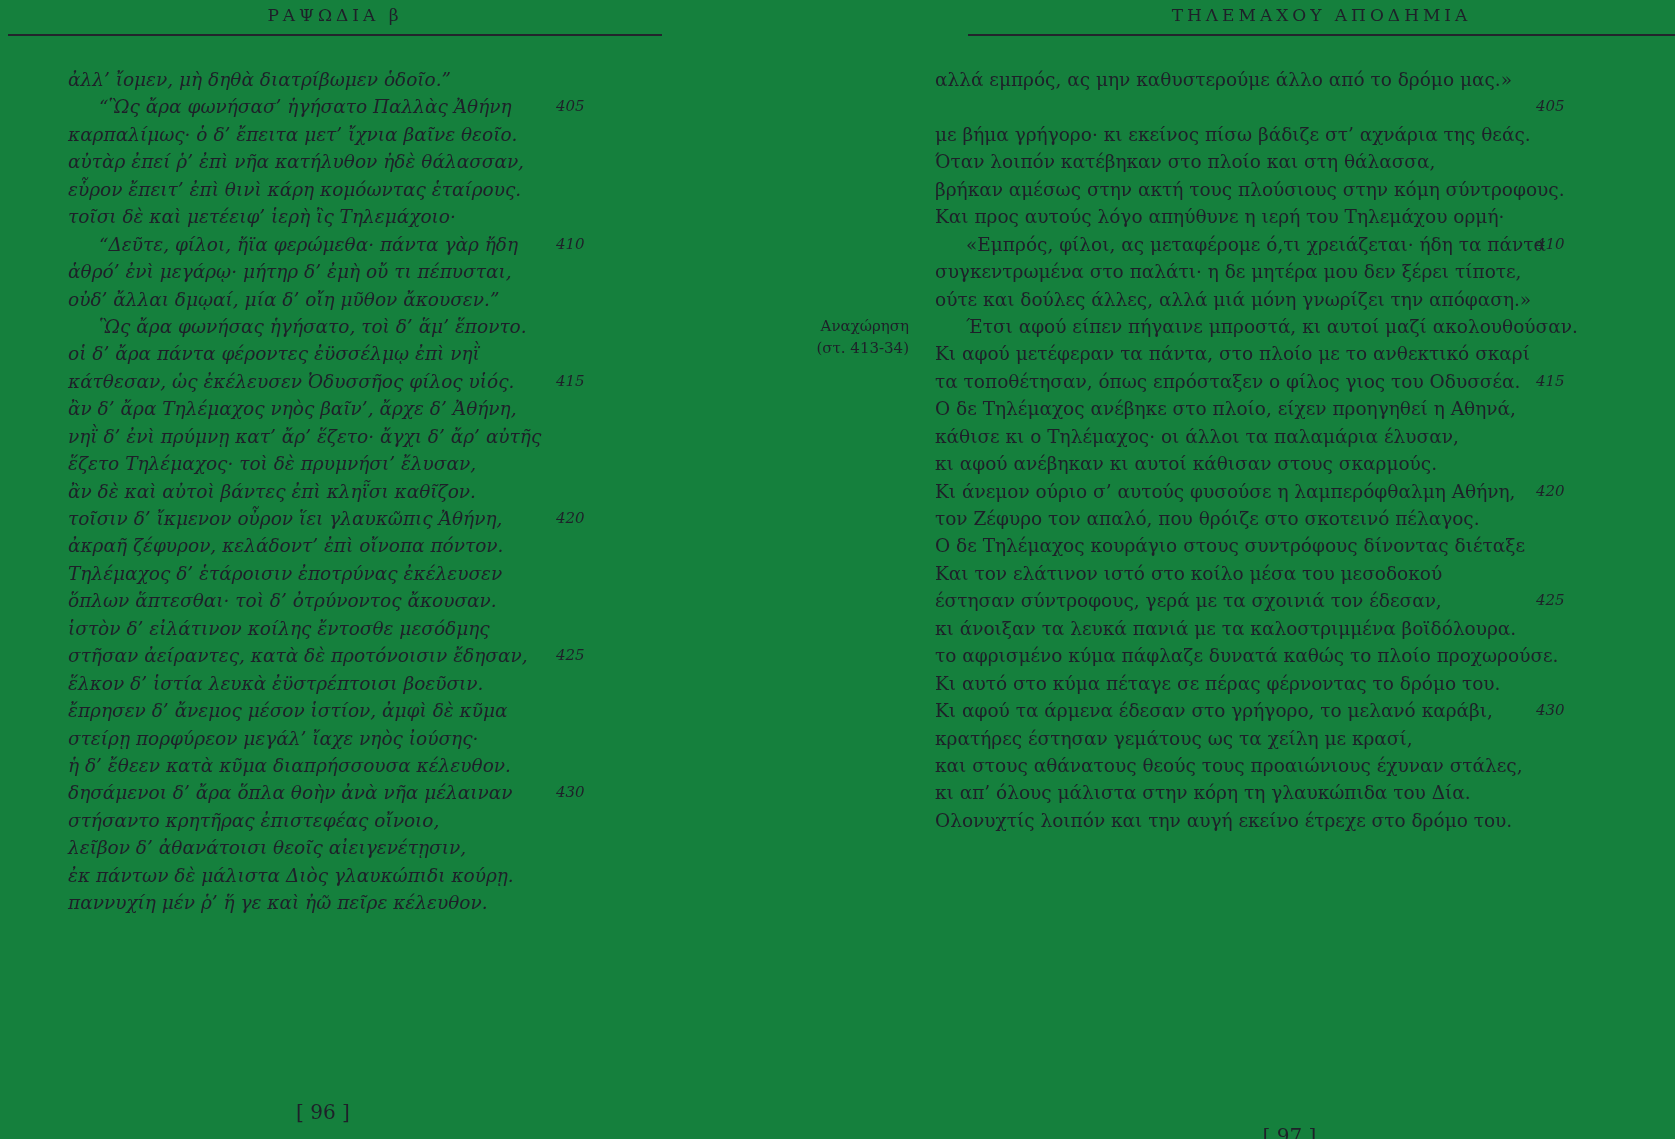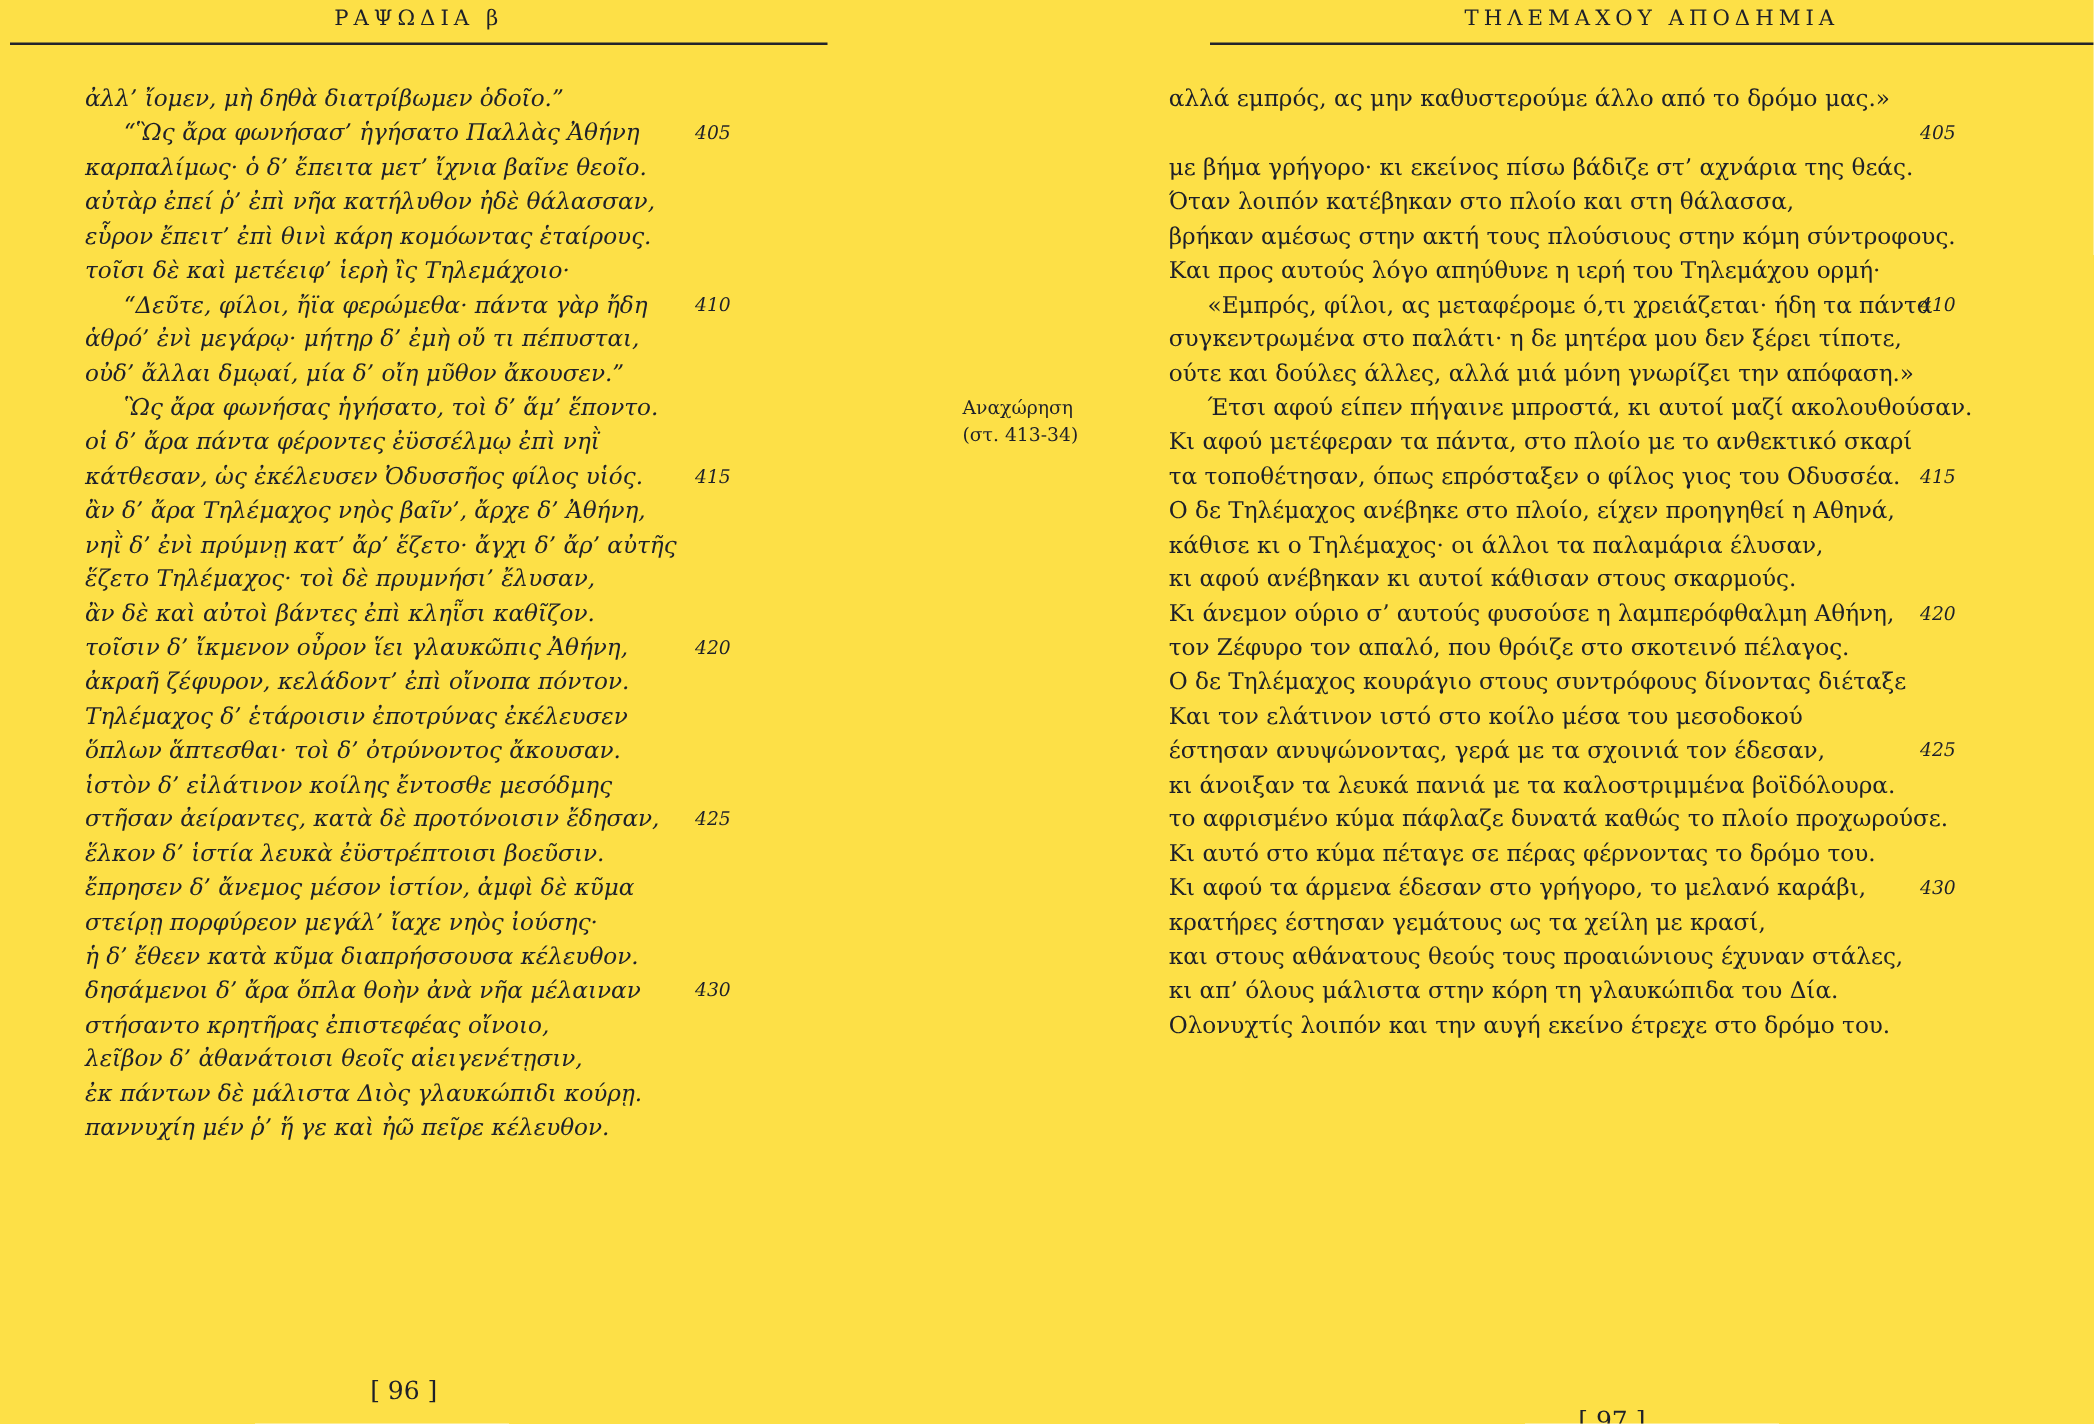--- a/index.html
+++ b/index.html
@@ -4,21 +4,21 @@
 <style>
   html, body {
     margin: 0;
     padding: 0;
     background: #ffffff;
   }
   .page-spread {
     position: relative;
     width: 1675px;
     height: 1139px;
-    background: #fde047;
+    background: #15803d;
     color: #1e2029;
     font-family: "DejaVu Serif", serif;
     overflow: hidden;
   }
   .running-head {
     position: absolute;
     top: 5px;
     font-size: 17px;
     letter-spacing: 4px;
     text-align: center;
@@ -57,24 +57,24 @@
     top: 0;
     font-size: 15px;
     font-style: italic;
     line-height: 27.45px;
   }
   .verse-block.ancient .line-number { left: 488px; }
   .verse-block.modern  .line-number { left: 601px; }
 
   .margin-note {
     position: absolute;
-    left: 770px;
+    left: 797px;
     top: 315px;
     width: 112px;
-    text-align: left;
+    text-align: right;
     font-size: 15px;
     line-height: 22px;
     font-style: normal;
   }
   .page-footer {
     position: absolute;
     top: 1100px;
     font-size: 20px;
     text-align: center;
     white-space: nowrap;
@@ -147,21 +147,21 @@
       <div class="verse-line indent"><span class="verse-text">Έτσι αφού είπεν πήγαινε μπροστά, κι αυτοί μαζί ακολουθούσαν.</span></div>
       <div class="verse-line"><span class="verse-text">Κι αφού μετέφεραν τα πάντα, στο πλοίο με το ανθεκτικό σκαρί</span></div>
       <div class="verse-line"><span class="verse-text">τα τοποθέτησαν, όπως επρόσταξεν ο φίλος γιος του Οδυσσέα.</span><span class="line-number">415</span></div>
       <div class="verse-line"><span class="verse-text">Ο δε Τηλέμαχος ανέβηκε στο πλοίο, είχεν προηγηθεί η Αθηνά,</span></div>
       <div class="verse-line"><span class="verse-text">κάθισε κι ο Τηλέμαχος· οι άλλοι τα παλαμάρια έλυσαν,</span></div>
       <div class="verse-line"><span class="verse-text">κι αφού ανέβηκαν κι αυτοί κάθισαν στους σκαρμούς.</span></div>
       <div class="verse-line"><span class="verse-text">Κι άνεμον ούριο σ’ αυτούς φυσούσε η λαμπερόφθαλμη Αθήνη,</span><span class="line-number">420</span></div>
       <div class="verse-line"><span class="verse-text">τον Ζέφυρο τον απαλό, που θρόιζε στο σκοτεινό πέλαγος.</span></div>
       <div class="verse-line"><span class="verse-text">Ο δε Τηλέμαχος κουράγιο στους συντρόφους δίνοντας διέταξε</span></div>
       <div class="verse-line"><span class="verse-text">Και τον ελάτινον ιστό στο κοίλο μέσα του μεσοδοκού</span></div>
-      <div class="verse-line"><span class="verse-text">έστησαν ανυψώνοντας, γερά με τα σχοινιά τον έδεσαν,</span><span class="line-number">425</span></div>
+      <div class="verse-line"><span class="verse-text">έστησαν σύντροφους, γερά με τα σχοινιά τον έδεσαν,</span><span class="line-number">425</span></div>
       <div class="verse-line"><span class="verse-text">κι άνοιξαν τα λευκά πανιά με τα καλοστριμμένα βοϊδόλουρα.</span></div>
       <div class="verse-line"><span class="verse-text">το αφρισμένο κύμα πάφλαζε δυνατά καθώς το πλοίο προχωρούσε.</span></div>
       <div class="verse-line"><span class="verse-text">Κι αυτό στο κύμα πέταγε σε πέρας φέρνοντας το δρόμο του.</span></div>
       <div class="verse-line"><span class="verse-text">Κι αφού τα άρμενα έδεσαν στο γρήγορο, το μελανό καράβι,</span><span class="line-number">430</span></div>
       <div class="verse-line"><span class="verse-text">κρατήρες έστησαν γεμάτους ως τα χείλη με κρασί,</span></div>
       <div class="verse-line"><span class="verse-text">και στους αθάνατους θεούς τους προαιώνιους έχυναν στάλες,</span></div>
       <div class="verse-line"><span class="verse-text">κι απ’ όλους μάλιστα στην κόρη τη γλαυκώπιδα του Δία.</span></div>
       <div class="verse-line"><span class="verse-text">Ολονυχτίς λοιπόν και την αυγή εκείνο έτρεχε στο δρόμο του.</span></div>
     </div>
 

